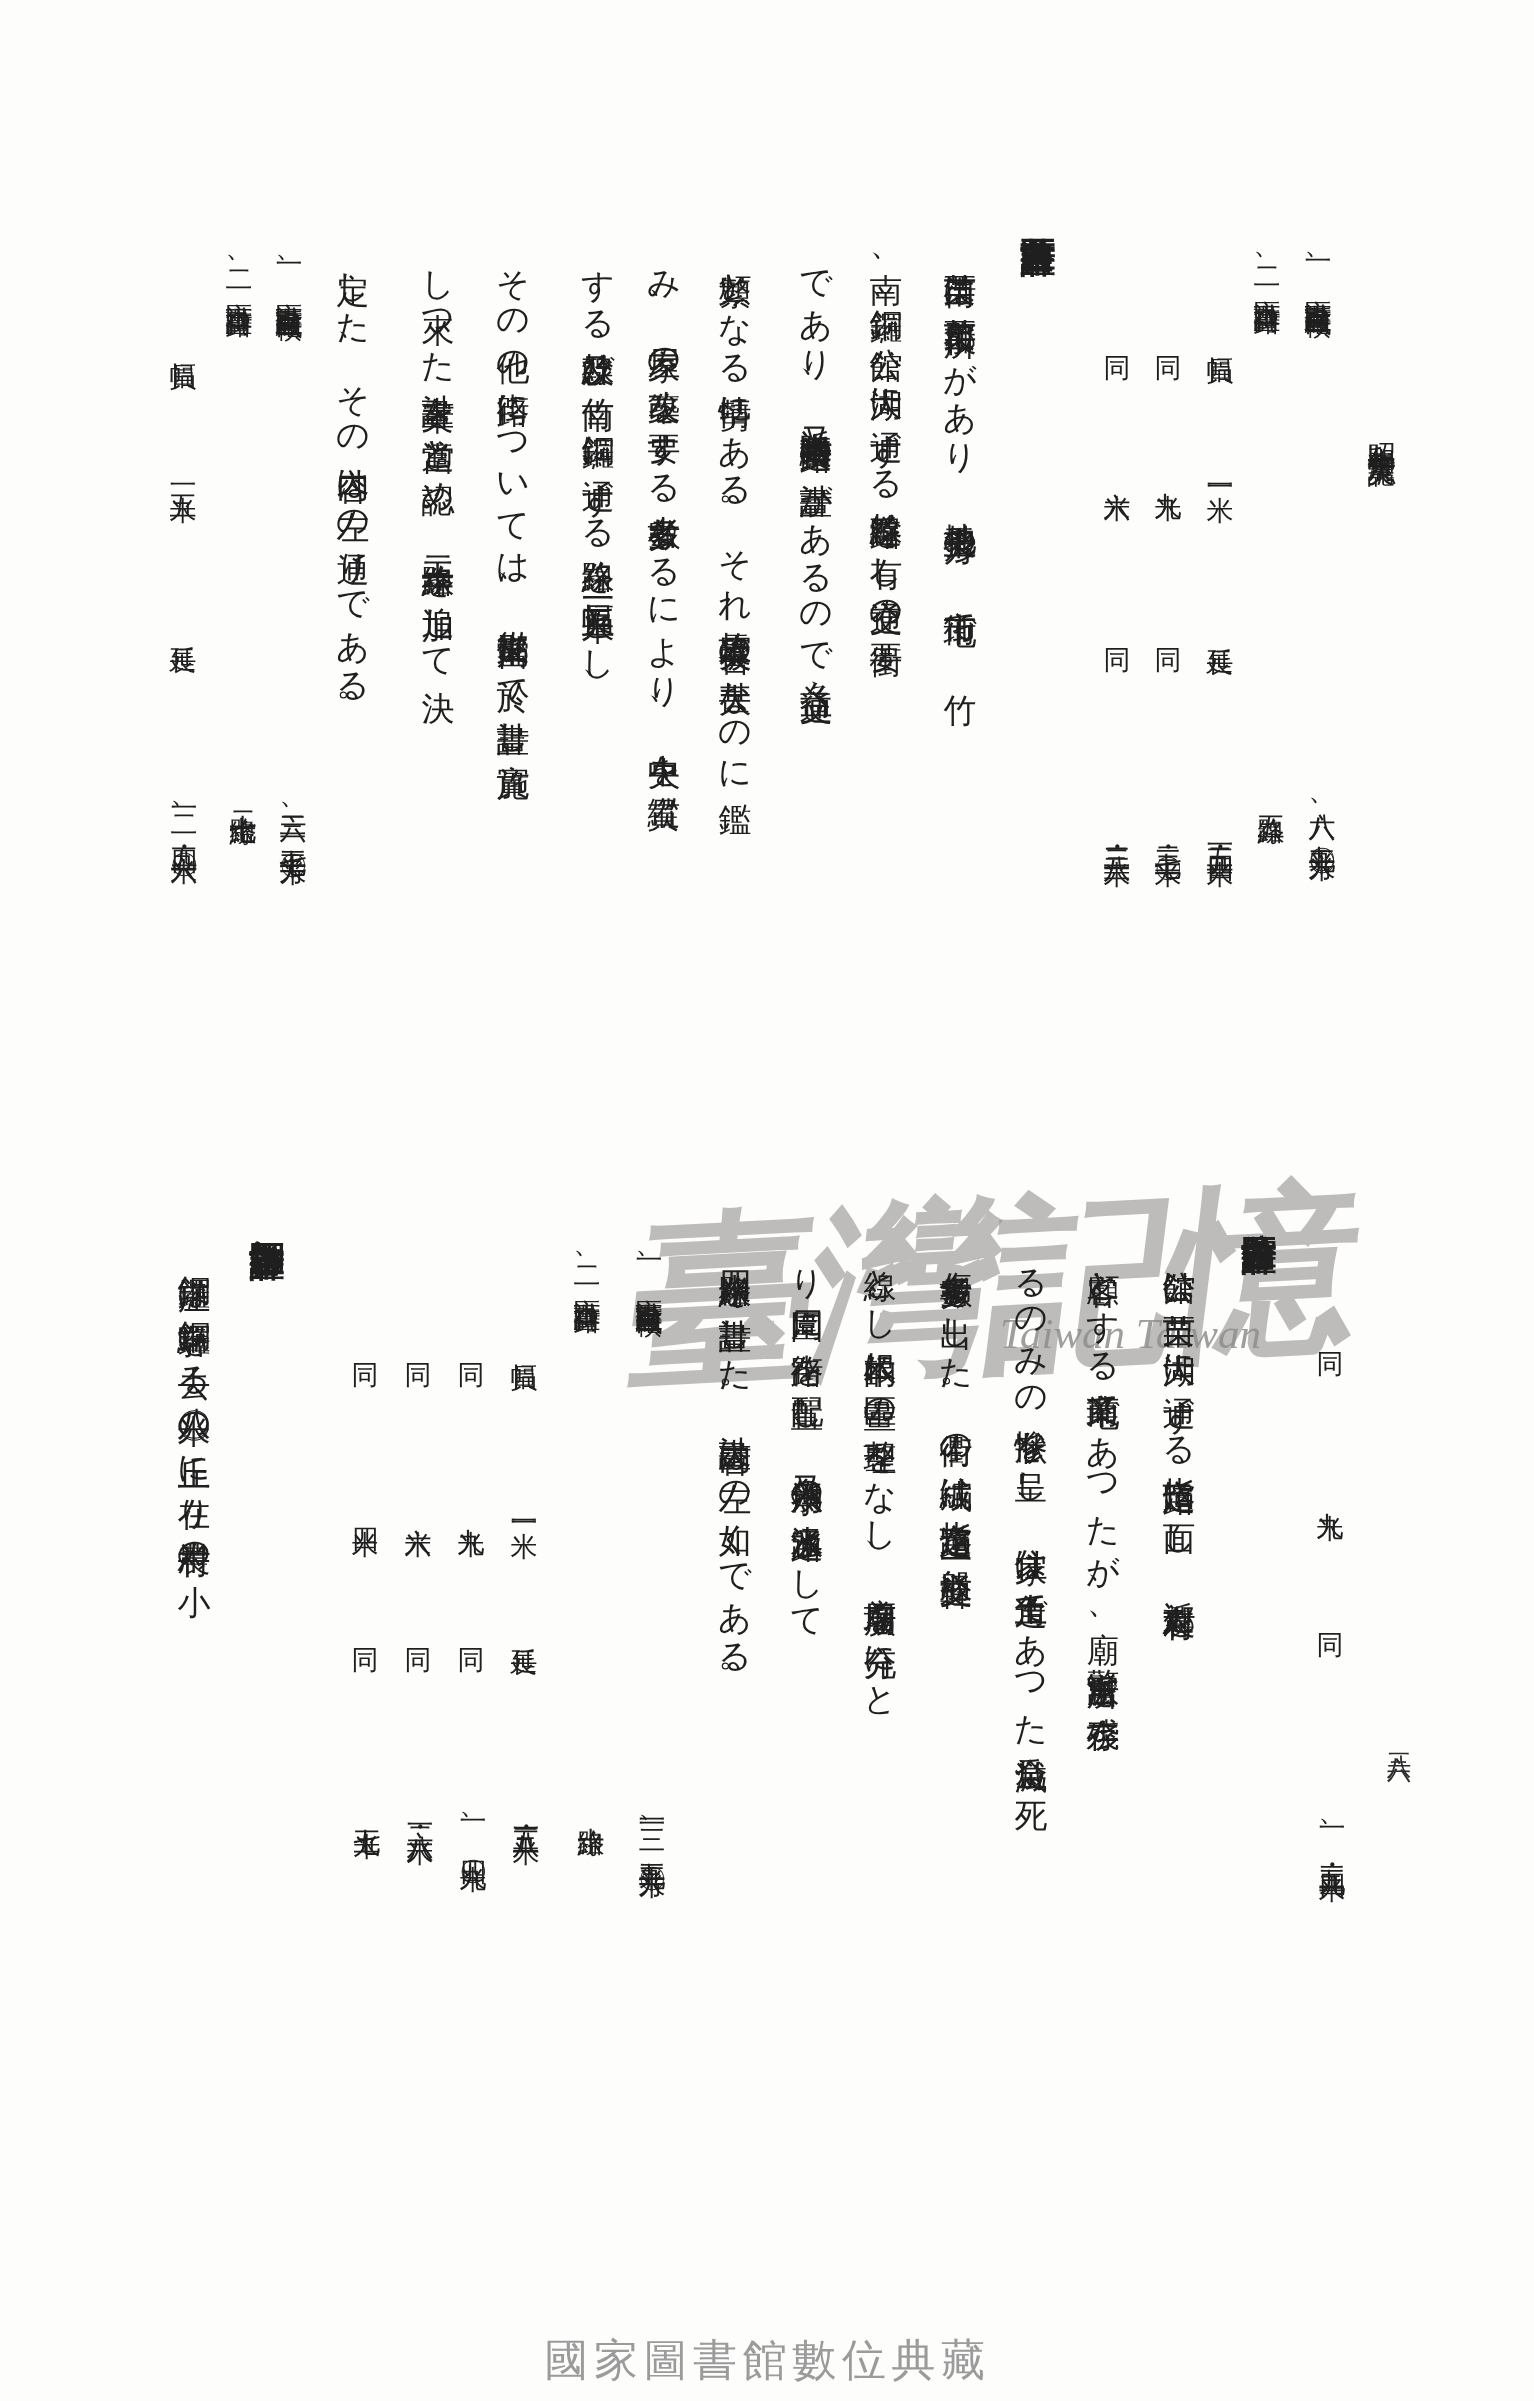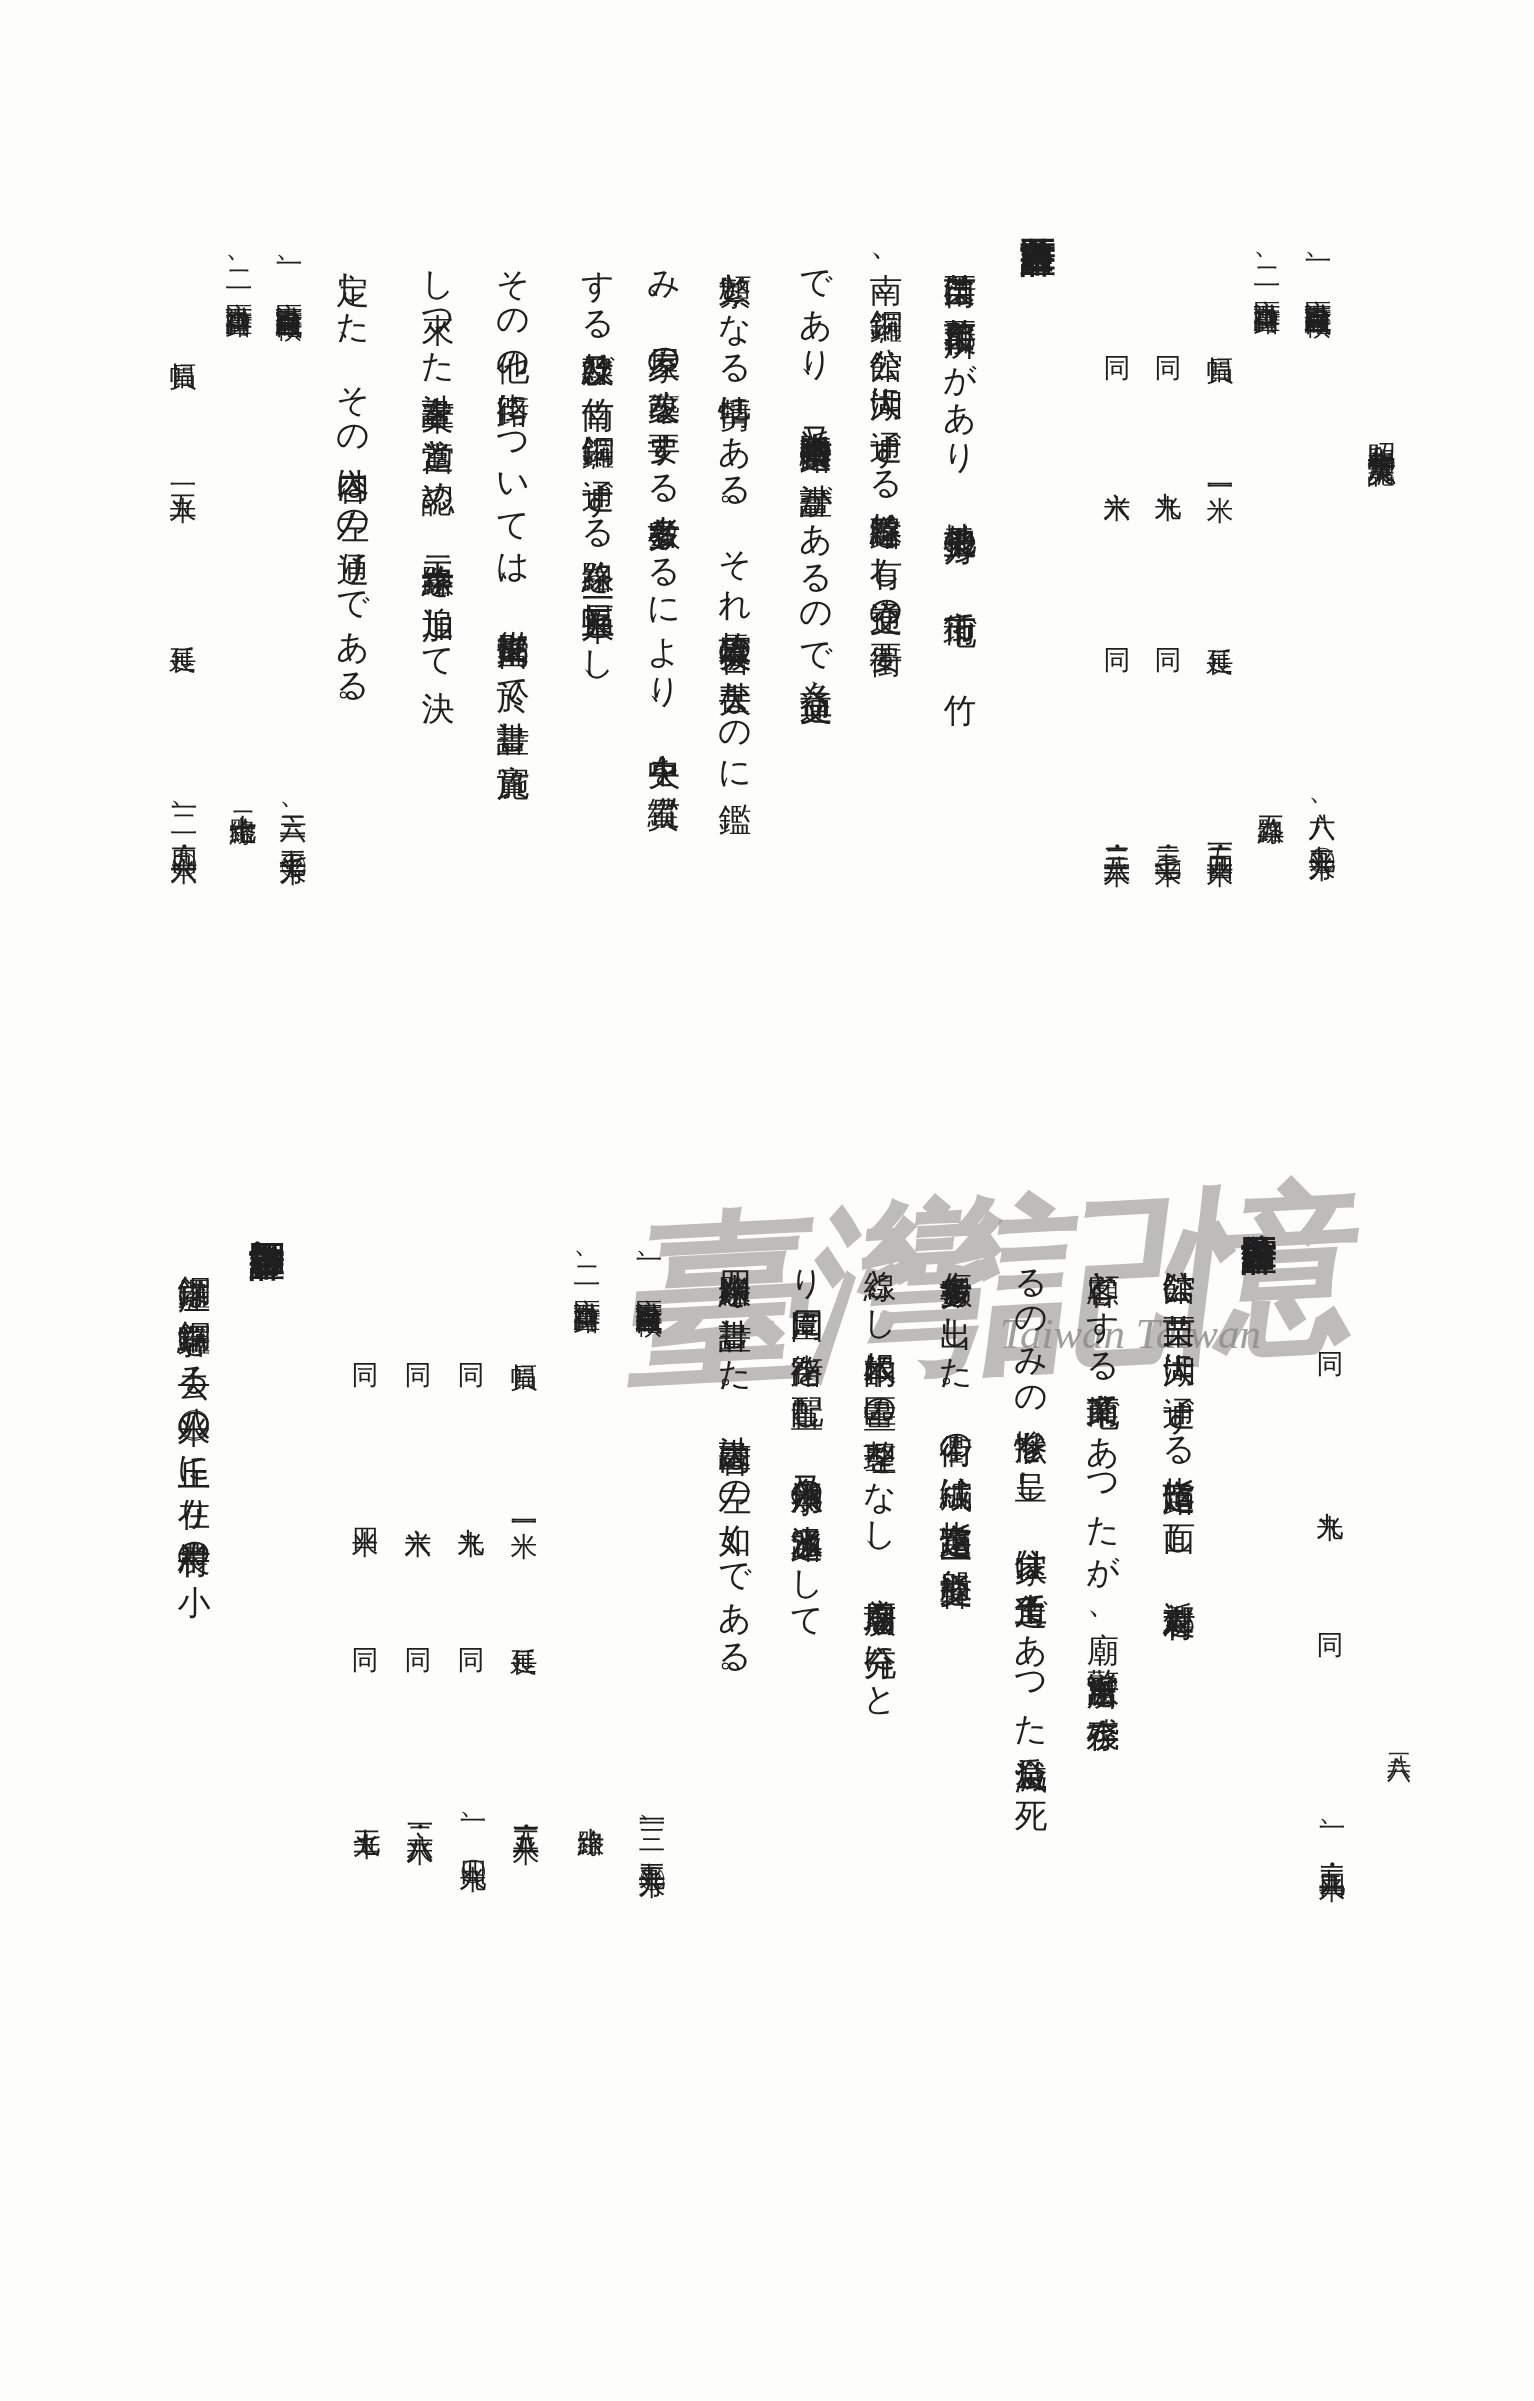--- a/index.html
+++ b/index.html
@@ -145,15 +145,16 @@
   <div class="vt list" style="left:406px;top:1807px;">二六一・八米</div>
 
   <div class="vt list" style="left:351px;top:1342px;">同</div>
   <div class="vt list" style="left:351px;top:1507px;">四米</div>
   <div class="vt list" style="left:351px;top:1627px;">同</div>
   <div class="vt list" style="left:353px;top:1807px;">七五米</div>
 
   <div class="vt heading" style="left:249px;top:1213px;">銅鑼市區計畫</div>
   <div class="vt para" style="left:177px;top:1250px;">銅鑼庄は銅鑼驛を去る八〇〇米の丘上に在り半農村の小</div>
 
+  <div class="footer">國家圖書館數位典藏</div>
 
 </div>
 
 
 </body></html>

